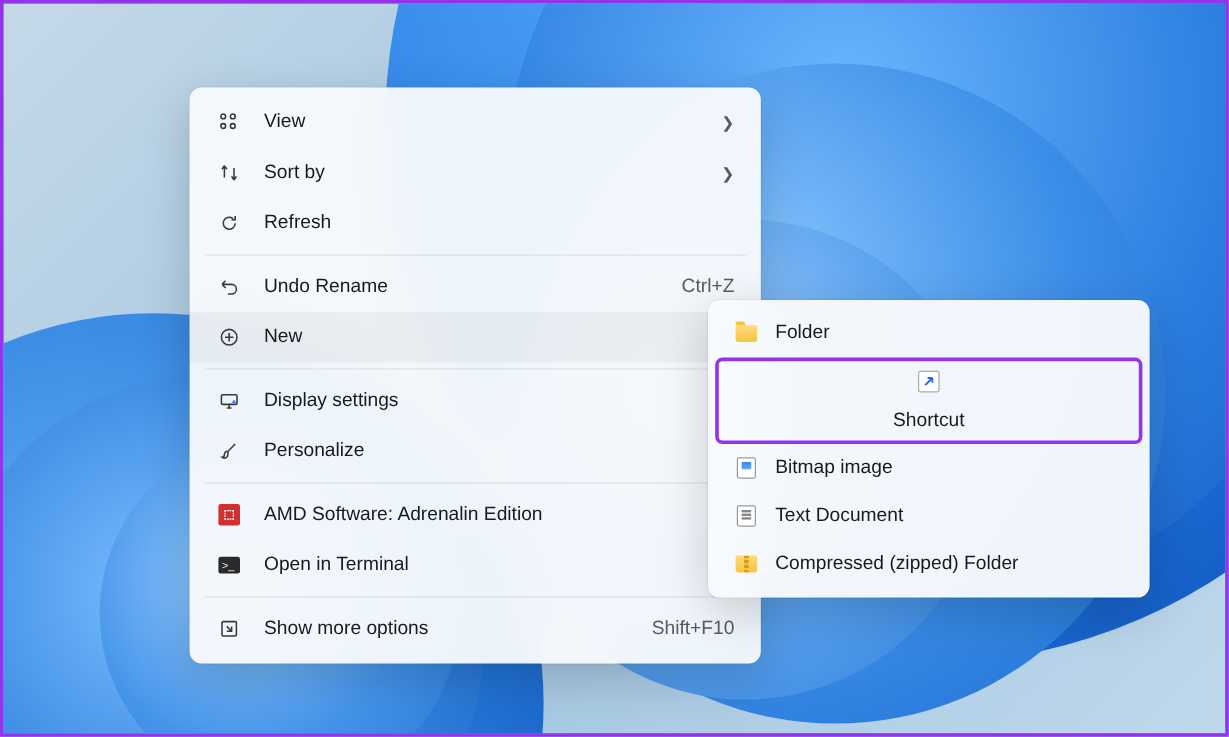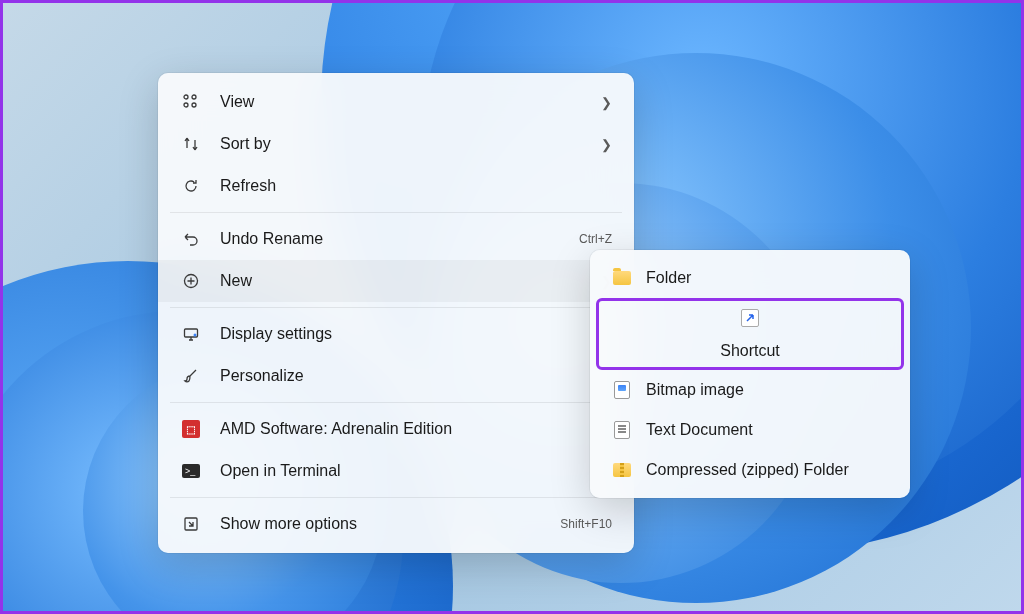--- a/index.html
+++ b/index.html
@@ -71,39 +71,39 @@
       justify-content: center;
       flex-shrink: 0;
     }
     
     .menu-label {
       flex: 1;
     }
     
     .menu-shortcut {
       color: #5a5a5a;
-      font-size: 12px;
+      font-size: 16px;
     }
     
     .chevron {
       color: #5a5a5a;
       font-size: 13px;
     }
     
     .divider {
       height: 1px;
       background: rgba(0,0,0,0.08);
       margin: 5px 12px;
     }
     
     .submenu {
       position: absolute;
       top: 247px;
       left: 587px;
-      width: 320px;
+      width: 368px;
       background: rgba(248, 250, 252, 0.96);
       backdrop-filter: blur(20px);
       border-radius: 10px;
       box-shadow: 0 12px 40px rgba(0,0,0,0.18), 0 0 0 1px rgba(0,0,0,0.05);
       padding: 8px 0;
       font-size: 16px;
     }
     
     .sub-item {
       display: flex;

